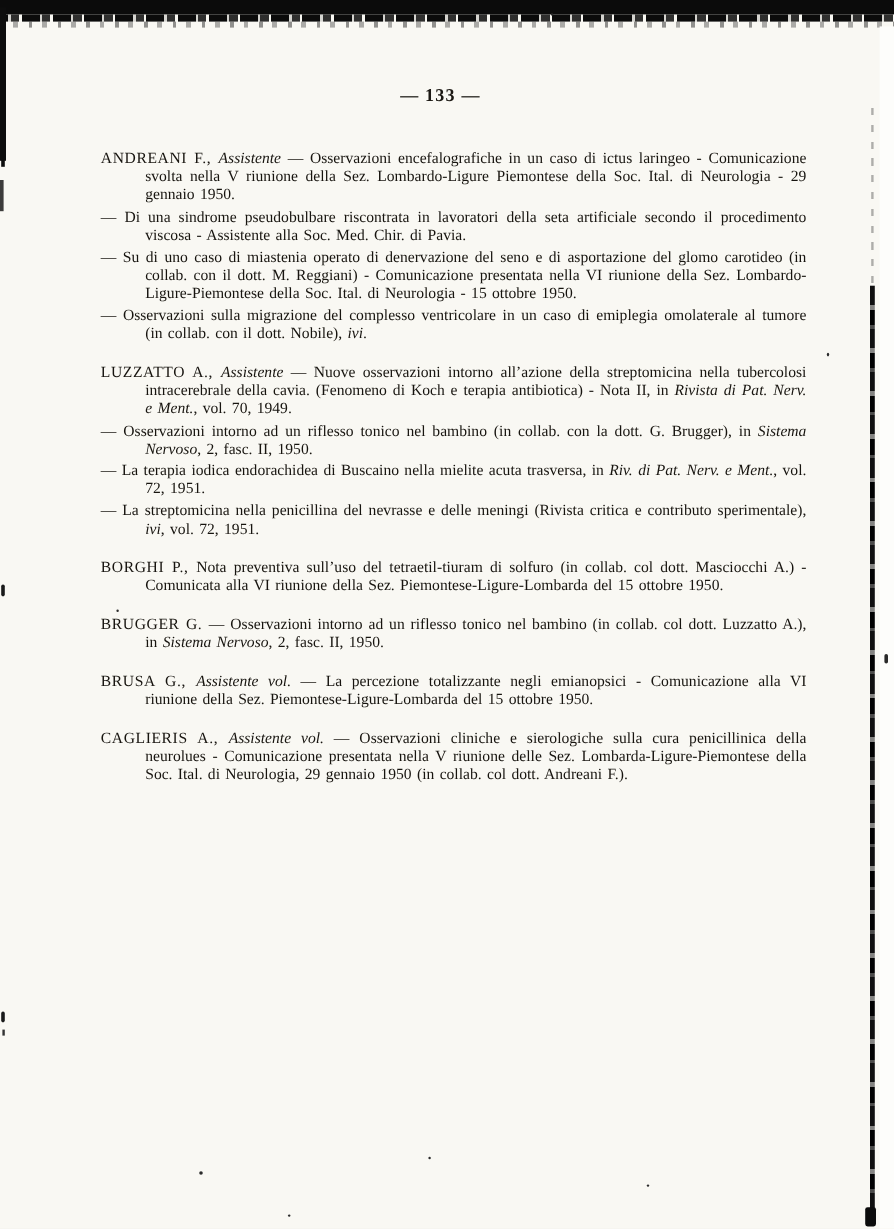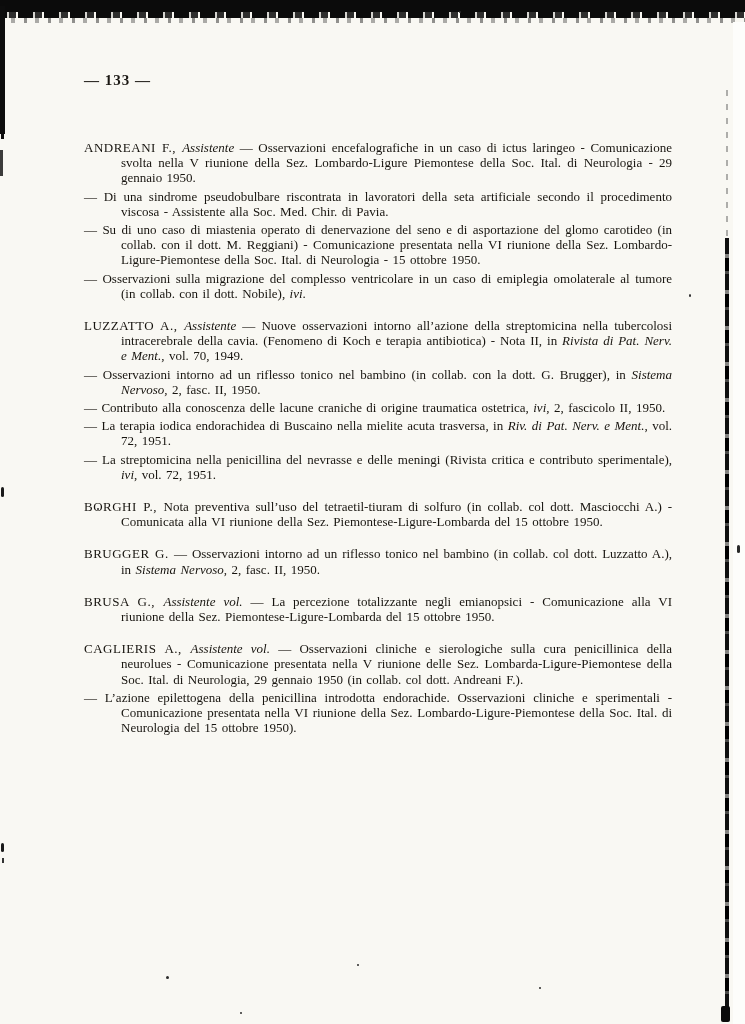--- a/index.html
+++ b/index.html
@@ -35,24 +35,24 @@
   .s1{left:166px;top:976px;width:3px;height:3px;}
   .s2{left:240px;top:1012px;width:2px;height:2px;}
   .s3{left:539px;top:987px;width:2px;height:2px;}
   .s4{left:689px;top:294px;width:2px;height:3px;}
   .s5{left:459px;top:11px;width:2px;height:2px;}
   .s6{left:357px;top:964px;width:2px;height:2px;}
   .s7{left:97px;top:508px;width:2px;height:2px;}
   
   .page-number{
     position:absolute;top:72px;left:84px;width:566px;
-    font-size:15px;letter-spacing:1px;font-weight:bold;color:#1b1813;
+    text-align:center;font-size:15px;letter-spacing:1px;font-weight:bold;color:#1b1813;
   }
   .text-block{
-    position:absolute;left:84px;top:140px;width:588px;
+    position:absolute;left:84px;top:124px;width:588px;
     font-size:13px;line-height:15.2px;text-align:justify;
     word-spacing:1.2px;
   }
   .group{margin:0 0 17px 0;}
   .para{margin:0 0 3px 0;padding-left:37px;text-indent:-37px;}
   .seg{color:#17140f;}
   .author{letter-spacing:.5px;}
   .italic{font-style:italic;}
 </style>
 </head>
@@ -85,31 +85,29 @@
   <div class="text-block">
       <div class="group">
         <p class="para"><span class="seg author">ANDREANI F., </span><span class="seg italic">Assistente</span><span class="seg"> — Osservazioni encefalografiche in un caso di ictus laringeo - Comunicazione svolta nella V riunione della Sez. Lombardo-Ligure Piemontese della Soc. Ital. di Neurologia - 29 gennaio 1950.</span></p>
         <p class="para"><span class="seg">— Di una sindrome pseudobulbare riscontrata in lavoratori della seta artificiale secondo il procedimento viscosa - Assistente alla Soc. Med. Chir. di Pavia.</span></p>
         <p class="para"><span class="seg">— Su di uno caso di miastenia operato di denervazione del seno e di asportazione del glomo carotideo (in collab. con il dott. M. Reggiani) - Comunicazione presentata nella VI riunione della Sez. Lombardo-Ligure-Piemontese della Soc. Ital. di Neurologia - 15 ottobre 1950.</span></p>
         <p class="para"><span class="seg">— Osservazioni sulla migrazione del complesso ventricolare in un caso di emiplegia omolaterale al tumore (in collab. con il dott. Nobile), </span><span class="seg italic">ivi</span><span class="seg">.</span></p>
       </div>
       <div class="group">
         <p class="para"><span class="seg author">LUZZATTO A., </span><span class="seg italic">Assistente</span><span class="seg"> — Nuove osservazioni intorno all’azione della streptomicina nella tubercolosi intracerebrale della cavia. (Fenomeno di Koch e terapia antibiotica) - Nota II, in </span><span class="seg italic">Rivista di Pat. Nerv. e Ment.</span><span class="seg">, vol. 70, 1949.</span></p>
         <p class="para"><span class="seg">— Osservazioni intorno ad un riflesso tonico nel bambino (in collab. con la dott. G. Brugger), in </span><span class="seg italic">Sistema Nervoso</span><span class="seg">, 2, fasc. II, 1950.</span></p>
-        <p class="para"><span class="seg">— Contributo alla conoscenza delle lacune craniche di origine traumatica ostetrica, </span><span class="seg italic">ivi</span><span class="seg">, 2, fascicolo II, 1950.</span></p>
         <p class="para"><span class="seg">— La terapia iodica endorachidea di Buscaino nella mielite acuta trasversa, in </span><span class="seg italic">Riv. di Pat. Nerv. e Ment.</span><span class="seg">, vol. 72, 1951.</span></p>
         <p class="para"><span class="seg">— La streptomicina nella penicillina del nevrasse e delle meningi (Rivista critica e contributo sperimentale), </span><span class="seg italic">ivi</span><span class="seg">, vol. 72, 1951.</span></p>
       </div>
       <div class="group">
         <p class="para"><span class="seg author">BORGHI P., </span><span class="seg">Nota preventiva sull’uso del tetraetil-tiuram di solfuro (in collab. col dott. Masciocchi A.) - Comunicata alla VI riunione della Sez. Piemontese-Ligure-Lombarda del 15 ottobre 1950.</span></p>
       </div>
       <div class="group">
         <p class="para"><span class="seg author">BRUGGER G. </span><span class="seg">— Osservazioni intorno ad un riflesso tonico nel bambino (in collab. col dott. Luzzatto A.), in </span><span class="seg italic">Sistema Nervoso</span><span class="seg">, 2, fasc. II, 1950.</span></p>
       </div>
       <div class="group">
         <p class="para"><span class="seg author">BRUSA G., </span><span class="seg italic">Assistente vol.</span><span class="seg"> — La percezione totalizzante negli emianopsici - Comunicazione alla VI riunione della Sez. Piemontese-Ligure-Lombarda del 15 ottobre 1950.</span></p>
       </div>
       <div class="group">
         <p class="para"><span class="seg author">CAGLIERIS A., </span><span class="seg italic">Assistente vol.</span><span class="seg"> — Osservazioni cliniche e sierologiche sulla cura penicillinica della neurolues - Comunicazione presentata nella V riunione delle Sez. Lombarda-Ligure-Piemontese della Soc. Ital. di Neurologia, 29 gennaio 1950 (in collab. col dott. Andreani F.).</span></p>
-        <p class="para"><span class="seg">— L’azione epilettogena della penicillina introdotta endorachide. Osservazioni cliniche e sperimentali - Comunicazione presentata nella VI riunione della Sez. Lombardo-Ligure-Piemontese della Soc. Ital. di Neurologia del 15 ottobre 1950).</span></p>
       </div>
     </div>
 </div>
 
 </body></html>

